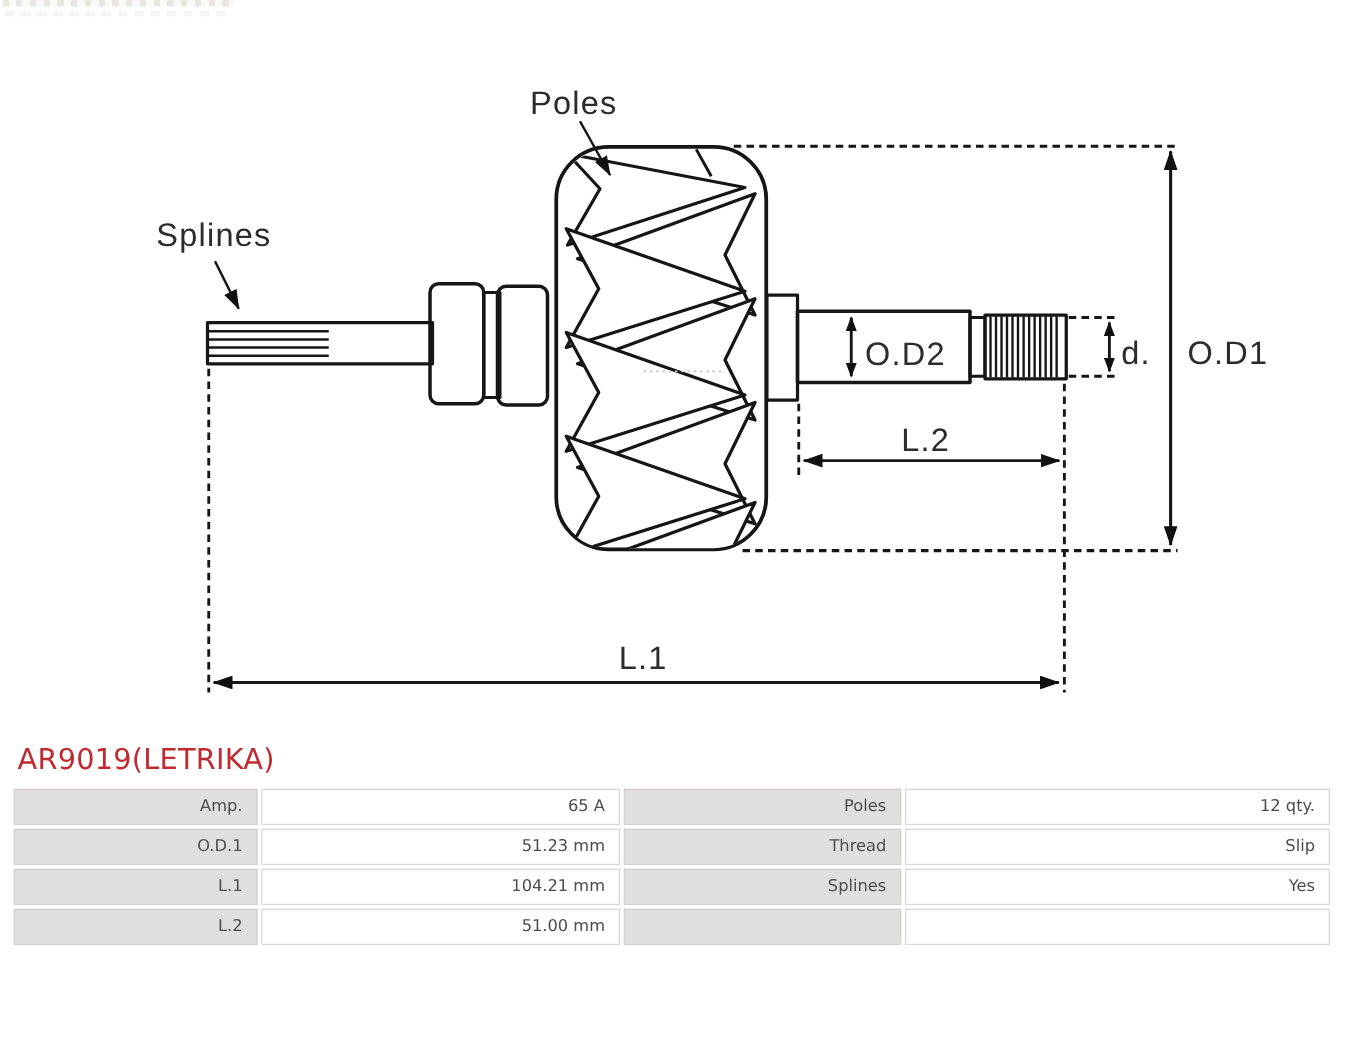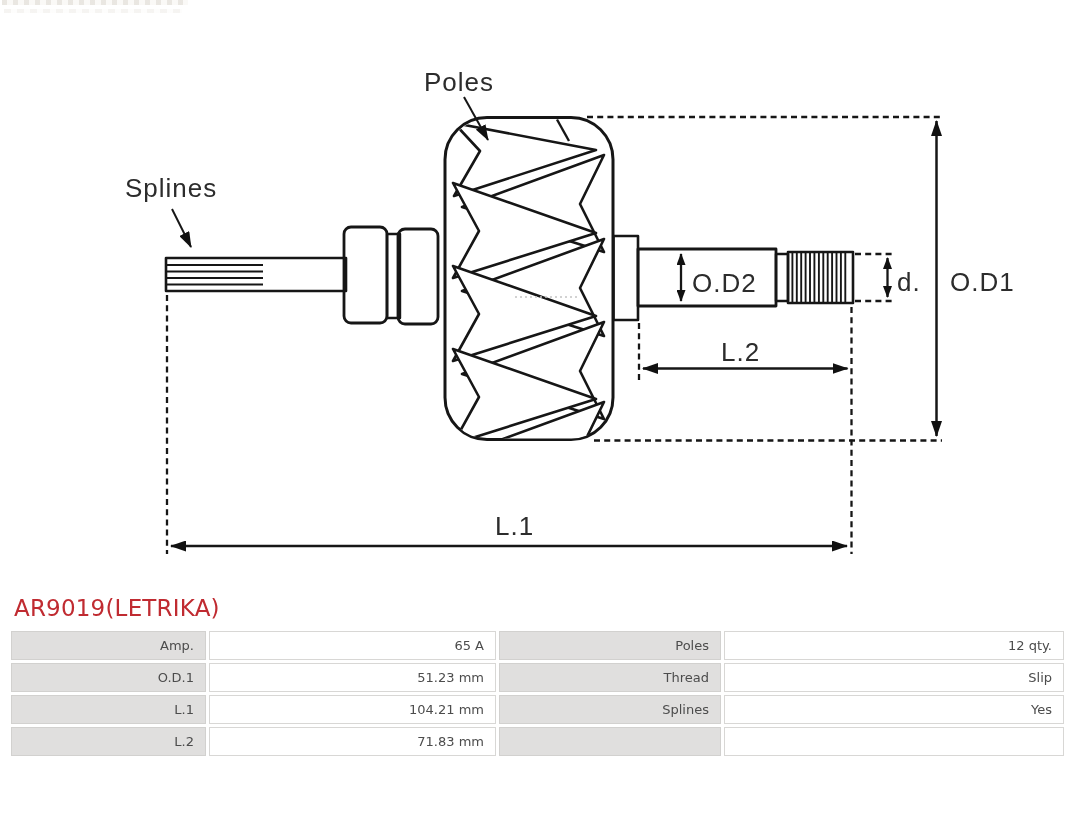--- a/index.html
+++ b/index.html
@@ -165,18 +165,18 @@
       <td class="val">Slip</td>
     </tr>
     <tr>
       <td class="lbl">L.1</td>
       <td class="val">104.21 mm</td>
       <td class="lbl">Splines</td>
       <td class="val">Yes</td>
     </tr>
     <tr>
       <td class="lbl">L.2</td>
-      <td class="val">71.83 mm</td>
+      <td class="val">51.00 mm</td>
       <td class="lbl"></td>
       <td class="val"></td>
     </tr>
   </tbody>
 </table>
 
 </body></html>

